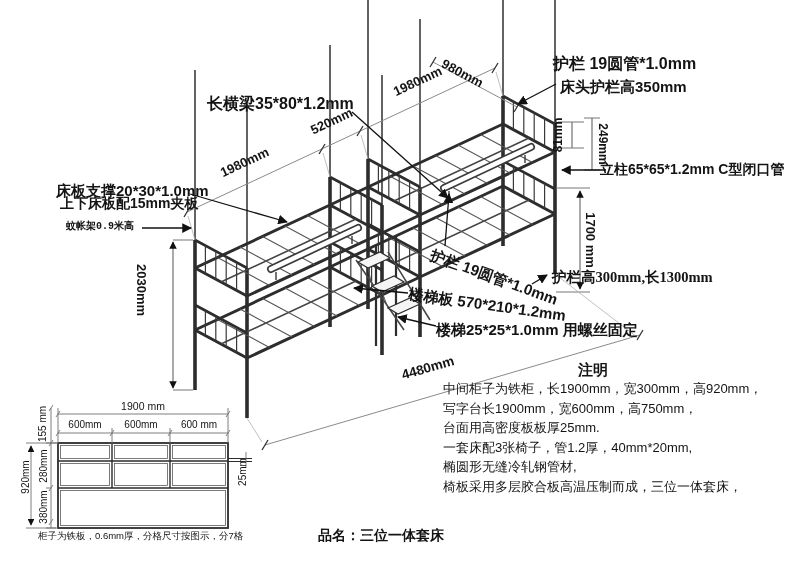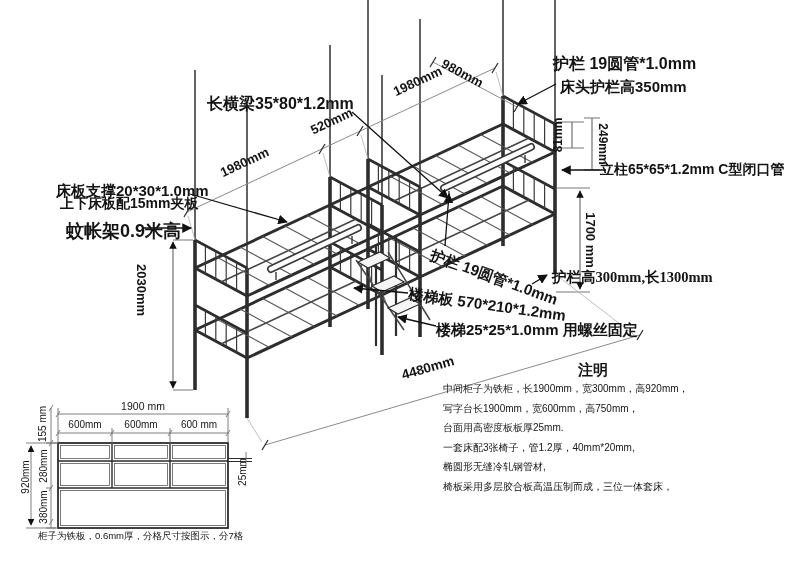--- a/index.html
+++ b/index.html
@@ -4,21 +4,21 @@
 <style>
   html,body{margin:0;padding:0;background:#fff;}
   #canvas{position:relative;width:800px;height:565px;background:#fff;overflow:hidden;
           font-family:"Liberation Sans","DejaVu Sans",sans-serif;color:#141414;}
   svg{position:absolute;left:0;top:0;}
   .lbl{position:absolute;white-space:nowrap;color:#141414;line-height:1.15;}
   .ctr{transform:translate(-50%,-50%);}
   .b{font-weight:bold;}
   .sb{font-weight:600;}
   .notes{position:absolute;left:443px;top:381px;width:352px;}
-  .notes p{margin:0 0 4px 0;font-size:10px;font-weight:500;line-height:15.5px;}
+  .notes p{margin:0 0 4px 0;font-size:13px;font-weight:500;line-height:15.5px;}
 </style>
 </head>
 <body>
 
 <div id="canvas">
 
 <svg width="800" height="565" viewBox="0 0 800 565">
   <defs>
     <marker id="arr" viewBox="0 0 10 10" refX="9" refY="5" markerWidth="7.5" markerHeight="7.5" orient="auto-start-reverse">
       <path d="M0,0L10,5L0,10z" fill="#111"></path>
@@ -152,21 +152,21 @@
 <span class="lbl b" style="left:207px;top:95px;font-size:16px;">长横梁35*80*1.2mm</span>
 <span class="lbl b" style="left:553px;top:55px;font-size:16px;">护栏 19圆管*1.0mm</span>
 <span class="lbl sb" style="left:560px;top:78px;font-size:15px;">床头护栏高350mm</span>
 <span class="lbl b" style="left:600px;top:161px;font-size:14px;">立柱65*65*1.2mm C型闭口管</span>
 <span class="lbl b" style="left:434px;top:246px;font-size:15px;transform:rotate(20deg);transform-origin:0 0;">护栏 19圆管*1.0mm</span>
 <span class="lbl sb" style="left:552px;top:269px;font-size:14.5px;font-family:Liberation Serif, serif;">护栏高300mm,长1300mm</span>
 <span class="lbl b" style="left:410px;top:285px;font-size:15px;transform:rotate(8deg);transform-origin:0 0;">楼梯板 570*210*1.2mm</span>
 <span class="lbl b" style="left:436px;top:321px;font-size:15px;">楼梯25*25*1.0mm 用螺丝固定</span>
 <span class="lbl b" style="left:56px;top:182px;font-size:15px;">床板支撑20*30*1.0mm</span>
 <span class="lbl sb" style="left:60px;top:195px;font-size:14px;">上下床板配15mm夹板</span>
-<span class="lbl sb" style="left:66px;top:221px;font-size:18px;">蚊帐架0.9米高</span>
+<span class="lbl sb" style="left:66px;top:221px;font-size:10px;font-family:Liberation Mono, monospace;">蚊帐架0.9米高</span>
 
 <span class="lbl ctr" style="left:143px;top:406px;font-size:10.5px;">1900 mm</span>
 <span class="lbl ctr" style="left:85px;top:425px;font-size:10px;">600mm</span>
 <span class="lbl ctr" style="left:141px;top:425px;font-size:10px;">600mm</span>
 <span class="lbl ctr" style="left:199px;top:425px;font-size:10px;">600 mm</span>
 <span class="lbl ctr" style="left:43px;top:424px;font-size:10px;transform:translate(-50%,-50%) rotate(-90deg);">155 mm</span>
 <span class="lbl ctr" style="left:44px;top:466px;font-size:10px;transform:translate(-50%,-50%) rotate(-90deg);">280mm</span>
 <span class="lbl ctr" style="left:44px;top:507px;font-size:10px;transform:translate(-50%,-50%) rotate(-90deg);">380mm</span>
 <span class="lbl ctr" style="left:26px;top:477px;font-size:10px;transform:translate(-50%,-50%) rotate(-90deg);">920mm</span>
 <span class="lbl ctr" style="left:243px;top:472px;font-size:10px;transform:translate(-50%,-50%) rotate(-90deg);">25mm</span>
@@ -175,14 +175,15 @@
 <span class="lbl sb" style="left:578px;top:361px;font-size:15px;">注明</span>
 <div class="notes">
   <p>中间柜子为铁柜，长1900mm，宽300mm，高920mm，</p>
   <p>写字台长1900mm，宽600mm，高750mm，</p>
   <p>台面用高密度板板厚25mm.</p>
   <p>一套床配3张椅子，管1.2厚，40mm*20mm,</p>
   <p>椭圆形无缝冷轧钢管材,</p>
   <p>椅板采用多层胶合板高温压制而成，三位一体套床，</p>
 </div>
 
+<span class="lbl sb" style="left:318px;top:527px;font-size:14px;">品名：三位一体套床</span>
 
 </div>
 
 </body></html>

